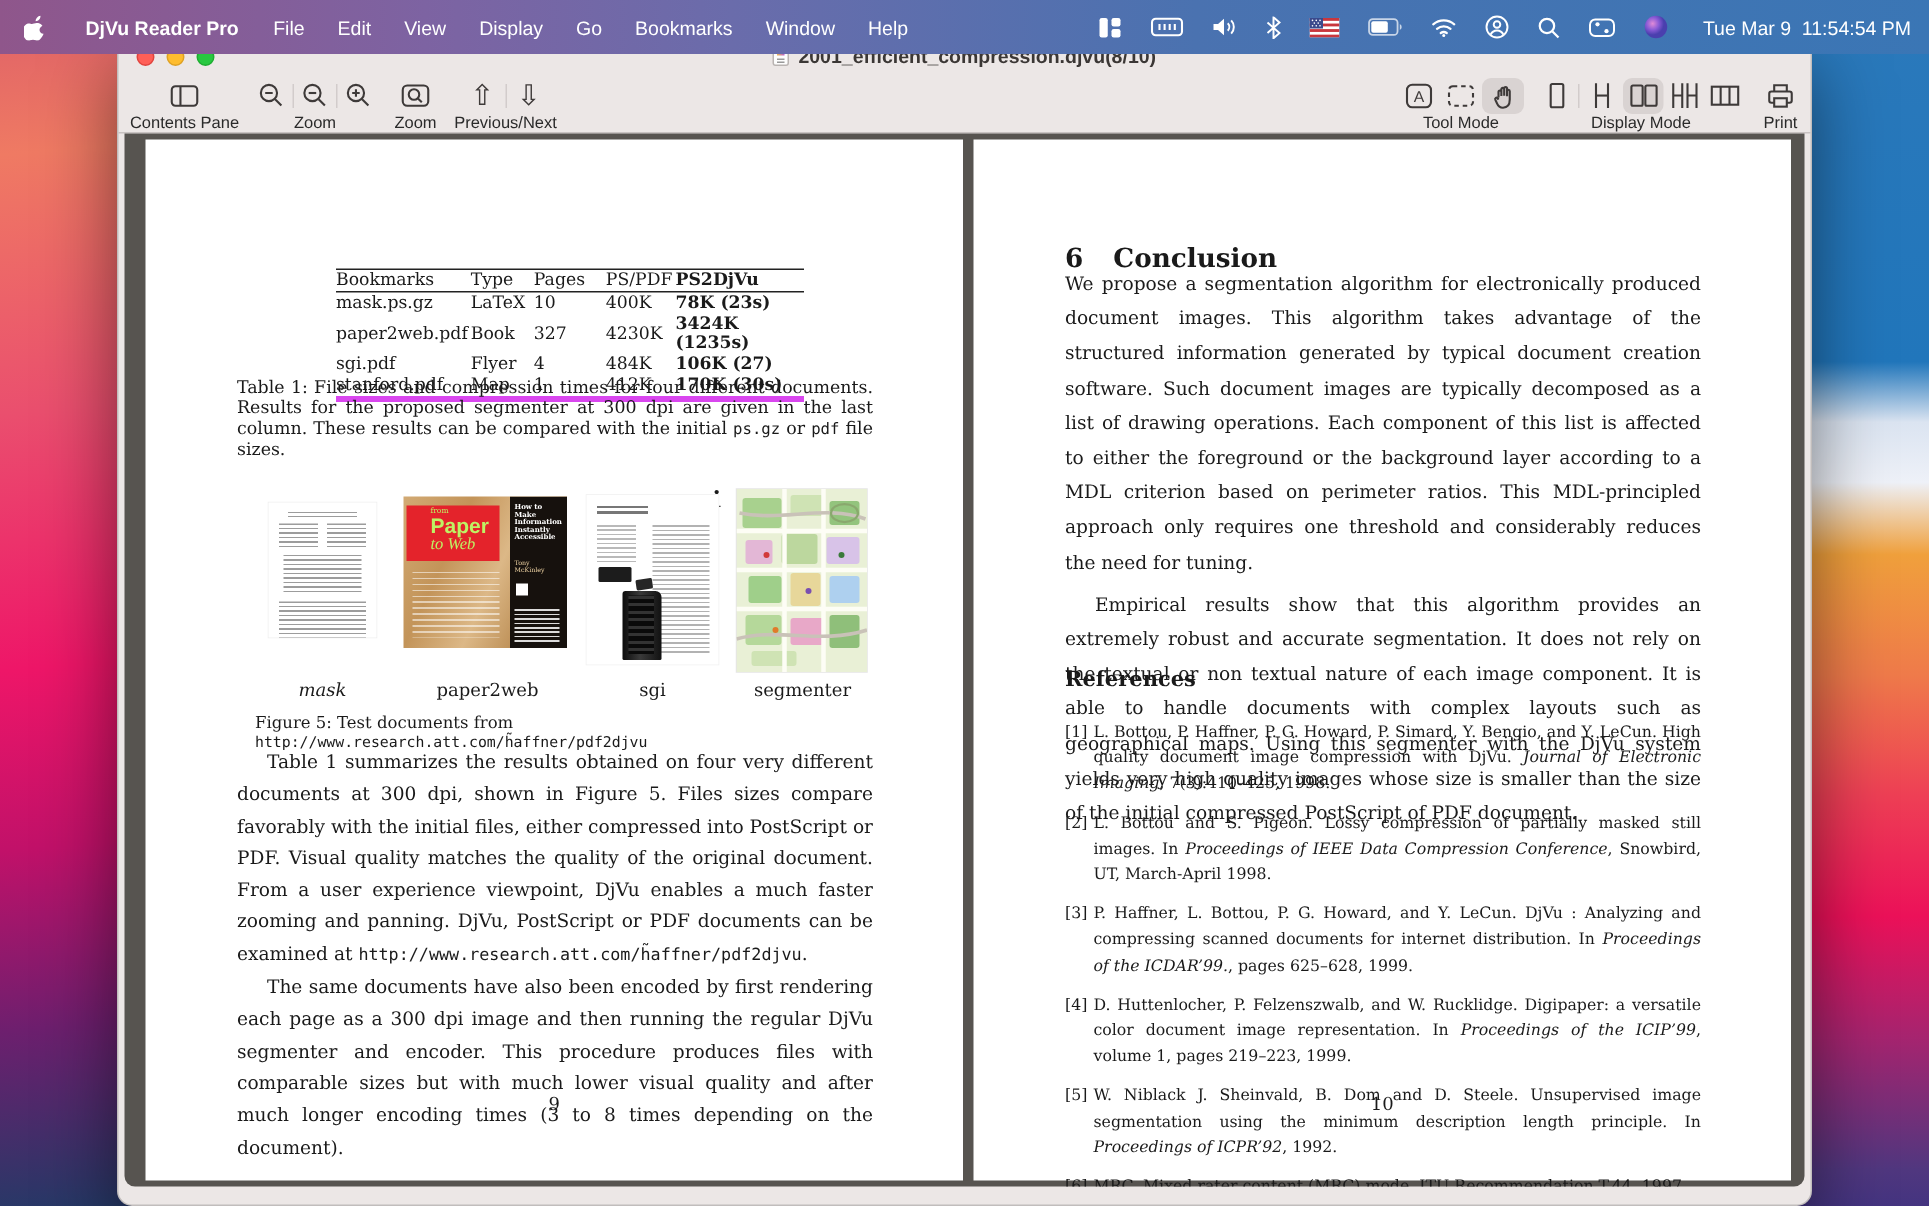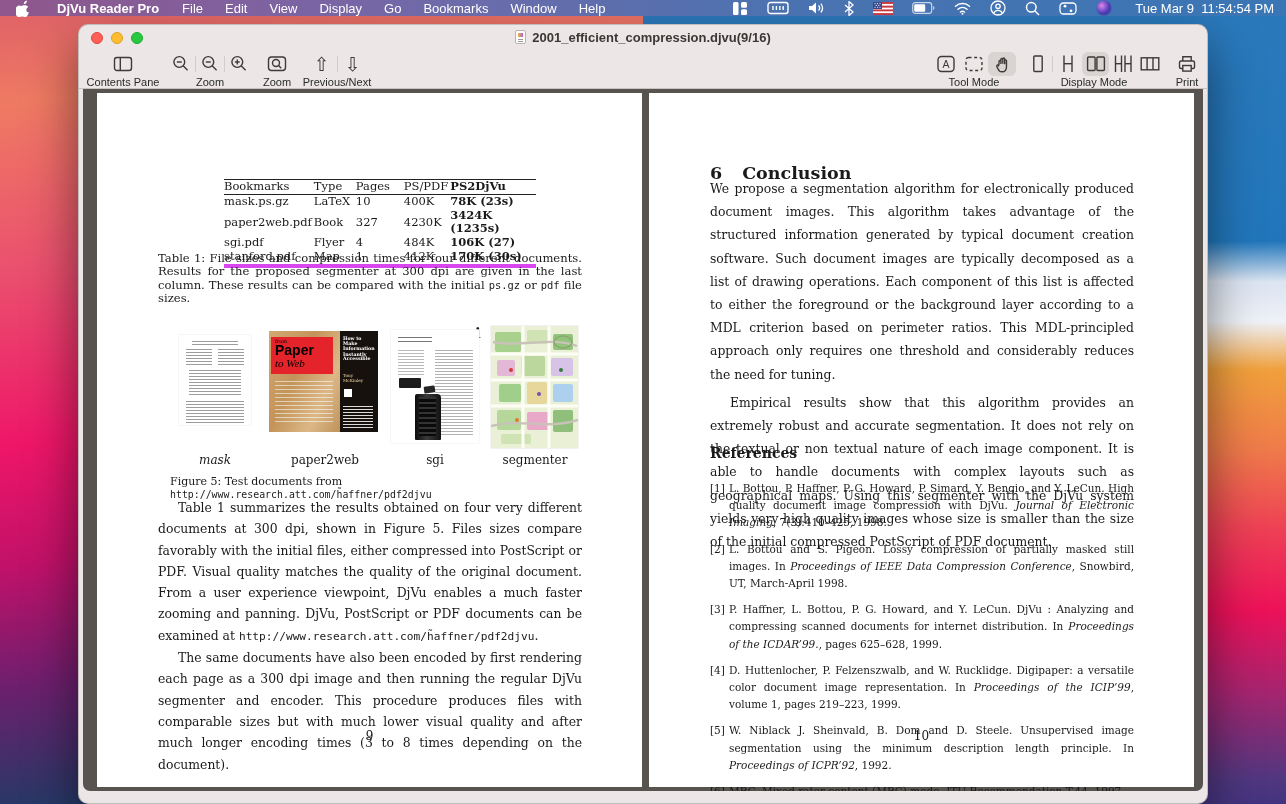--- a/index.html
+++ b/index.html
@@ -5,21 +5,21 @@
   * { margin:0; padding:0; box-sizing:border-box; }
   body { font-family:"Liberation Sans", sans-serif; }
   .screen { position:relative; width:1286px; height:804px; overflow:hidden; background:#20415f; }
 
   
   .wall { position:absolute; top:0; height:804px; width:643px; }
   .wall-left { left:0; background:linear-gradient(175deg,#de5f68 0%,#ef7a63 12%,#ea4f6e 32%,#ee1668 52%,#c11169 66%,#6d1f6e 80%,#1d3c66 96%); }
   .wall-right { left:643px; background:linear-gradient(180deg,#2b79bb 0%,#2176bb 30%,#dbe4f1 35%,#eef1f8 40%,#f0a03c 46%,#ef7a4a 56%,#ee3f55 66%,#ec1159 76%,#a6246f 86%,#50377f 97%,#443480 100%); }
 
   
-  .menubar { position:absolute; left:0; top:0; width:1286px; height:16px;
+  .menubar { position:absolute; left:0; top:0; width:1286px; height:36px;
     background:linear-gradient(90deg,#8f568b 0%,#7d63a2 22%,#6a6cab 38%,#4a72b0 62%,#3a76b5 100%);
     display:flex; align-items:center; color:#fff; font-size:13px; z-index:5; }
   .mb-apple { padding:0 14px 0 16px; display:flex; align-items:center; }
   .mb-app { font-weight:bold; padding:0 12px; }
   .mb-item { padding:0 11px; }
   .mb-spacer { flex:1; }
   .mb-status { display:flex; align-items:center; gap:19px; padding-right:12px; }
   .mb-status svg, .mb-apple svg { display:block; }
   .mb-clock { font-size:13px; padding-left:4px; white-space:pre; }
 
@@ -71,21 +71,21 @@
   .th-mask { left:82px; top:9px; width:72px; height:90px; background:#fff; box-shadow:0 0 0 .5px #eee; padding:6px 7px; }
   .tl { background:repeating-linear-gradient(to bottom,#9c9c9c 0 1px,transparent 1px 3px); }
   .mask-title { width:46px; height:4px; margin:0 auto 4px; }
   .mask-cols { display:flex; gap:6px; margin-bottom:5px; }
   .mask-col { flex:1; height:16px; }
   .mask-abs { height:26px; margin:0 3px 5px; }
   .mask-body { height:24px; }
 
   .th-p2w { left:172px; top:5px; width:109px; height:101px;
     background:linear-gradient(115deg,#d2aa74 0%,#c39459 30%,#dcb887 55%,#b98a50 80%,#cfa76f 100%); overflow:hidden; }
-  .p2w-red { position:absolute; left:2px; top:6px; width:62px; height:37px; background:#e4232b; color:#000000; padding:2px 4px; }
+  .p2w-red { position:absolute; left:2px; top:6px; width:62px; height:37px; background:#e4232b; color:#bef264; padding:2px 16px; }
   .p2w-from { font-size:5px; line-height:5px; }
   .p2w-t1 { font-size:14px; font-weight:bold; line-height:13px; font-family:"Liberation Sans",sans-serif; }
   .p2w-t2 { font-size:11px; font-style:italic; line-height:12px; font-family:"Liberation Serif",serif; }
   .p2w-strip { position:absolute; right:0; top:0; width:38px; height:101px; background:#16110d; color:#fff; padding:5px 3px; }
   .p2w-spine { font-size:6px; line-height:6.5px; transform:scale(.78); transform-origin:0 0; width:128%; font-weight:bold; }
   .p2w-author { position:absolute; left:3px; top:42px; font-size:6px; transform:scale(.7); transform-origin:0 0; color:#f5d9a8; }
   .p2w-logo { position:absolute; left:4px; top:58px; width:8px; height:8px; background:#fff; }
   .p2w-lines { position:absolute; left:3px; bottom:4px; width:30px; height:22px; background:repeating-linear-gradient(to bottom,rgba(255,255,255,.85) 0 1px,transparent 1px 3px); }
   .p2w-body-lines { position:absolute; left:6px; top:50px; width:58px; height:44px; background:repeating-linear-gradient(to bottom,rgba(255,255,255,.55) 0 1px,transparent 1px 4px); }
 
@@ -221,21 +221,21 @@
   </div>
 
   <div class="window">
     <div class="titlebar">
       <div class="lights">
         <span class="light l-red"></span>
         <span class="light l-yellow"></span>
         <span class="light l-green"></span>
       </div>
       <div class="title-wrap">
-        <span class="proxy-icon"></span><span>2001_efficient_compression.djvu(9/16)</span>
+        <span class="proxy-icon"></span><span>2001_efficient_compression.djvu(8/10)</span>
       </div>
     </div>
 
     <div class="toolbar">
 
       <div class="tgroup" style="left:30px; width:28px;">
         <div class="ticons">
           <span class="tbtn">
             <svg width="20" height="18" viewBox="0 0 20 18">
                 <rect x="1.5" y="2.5" width="17" height="13" rx="2.5"></rect>

